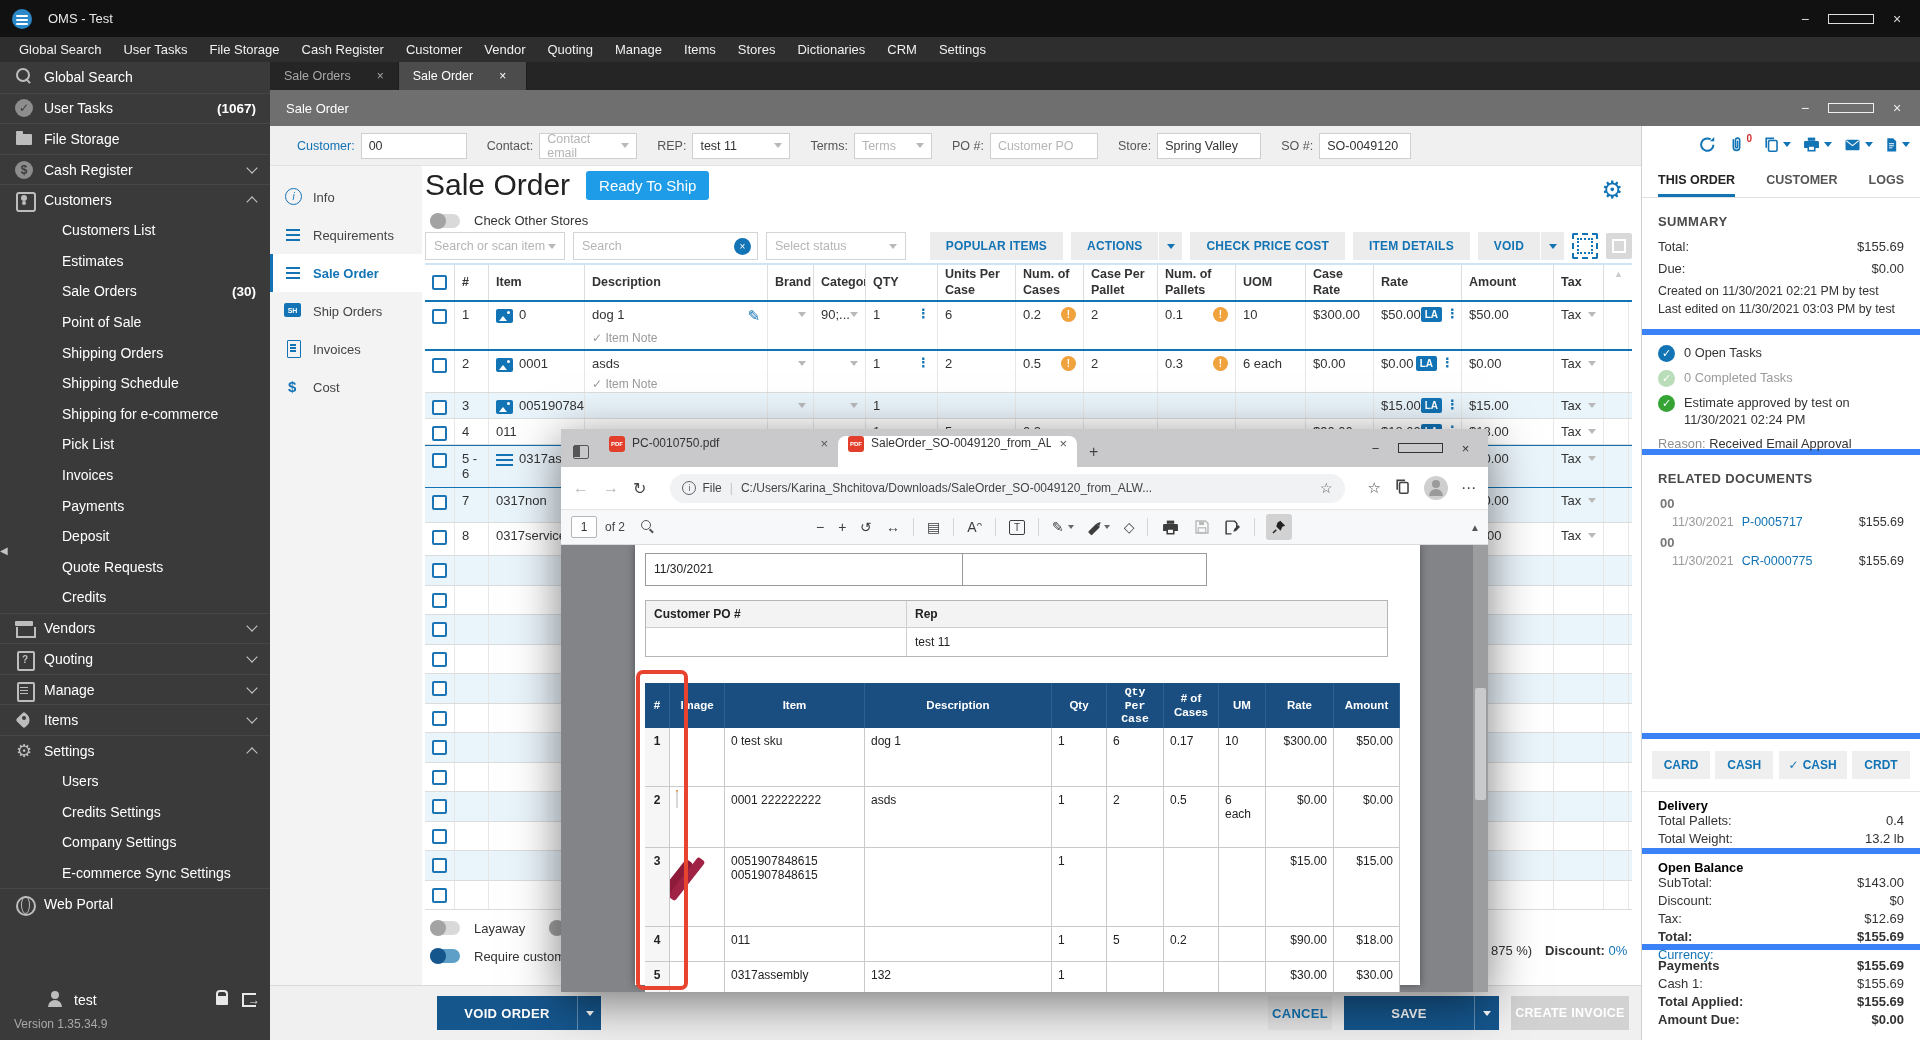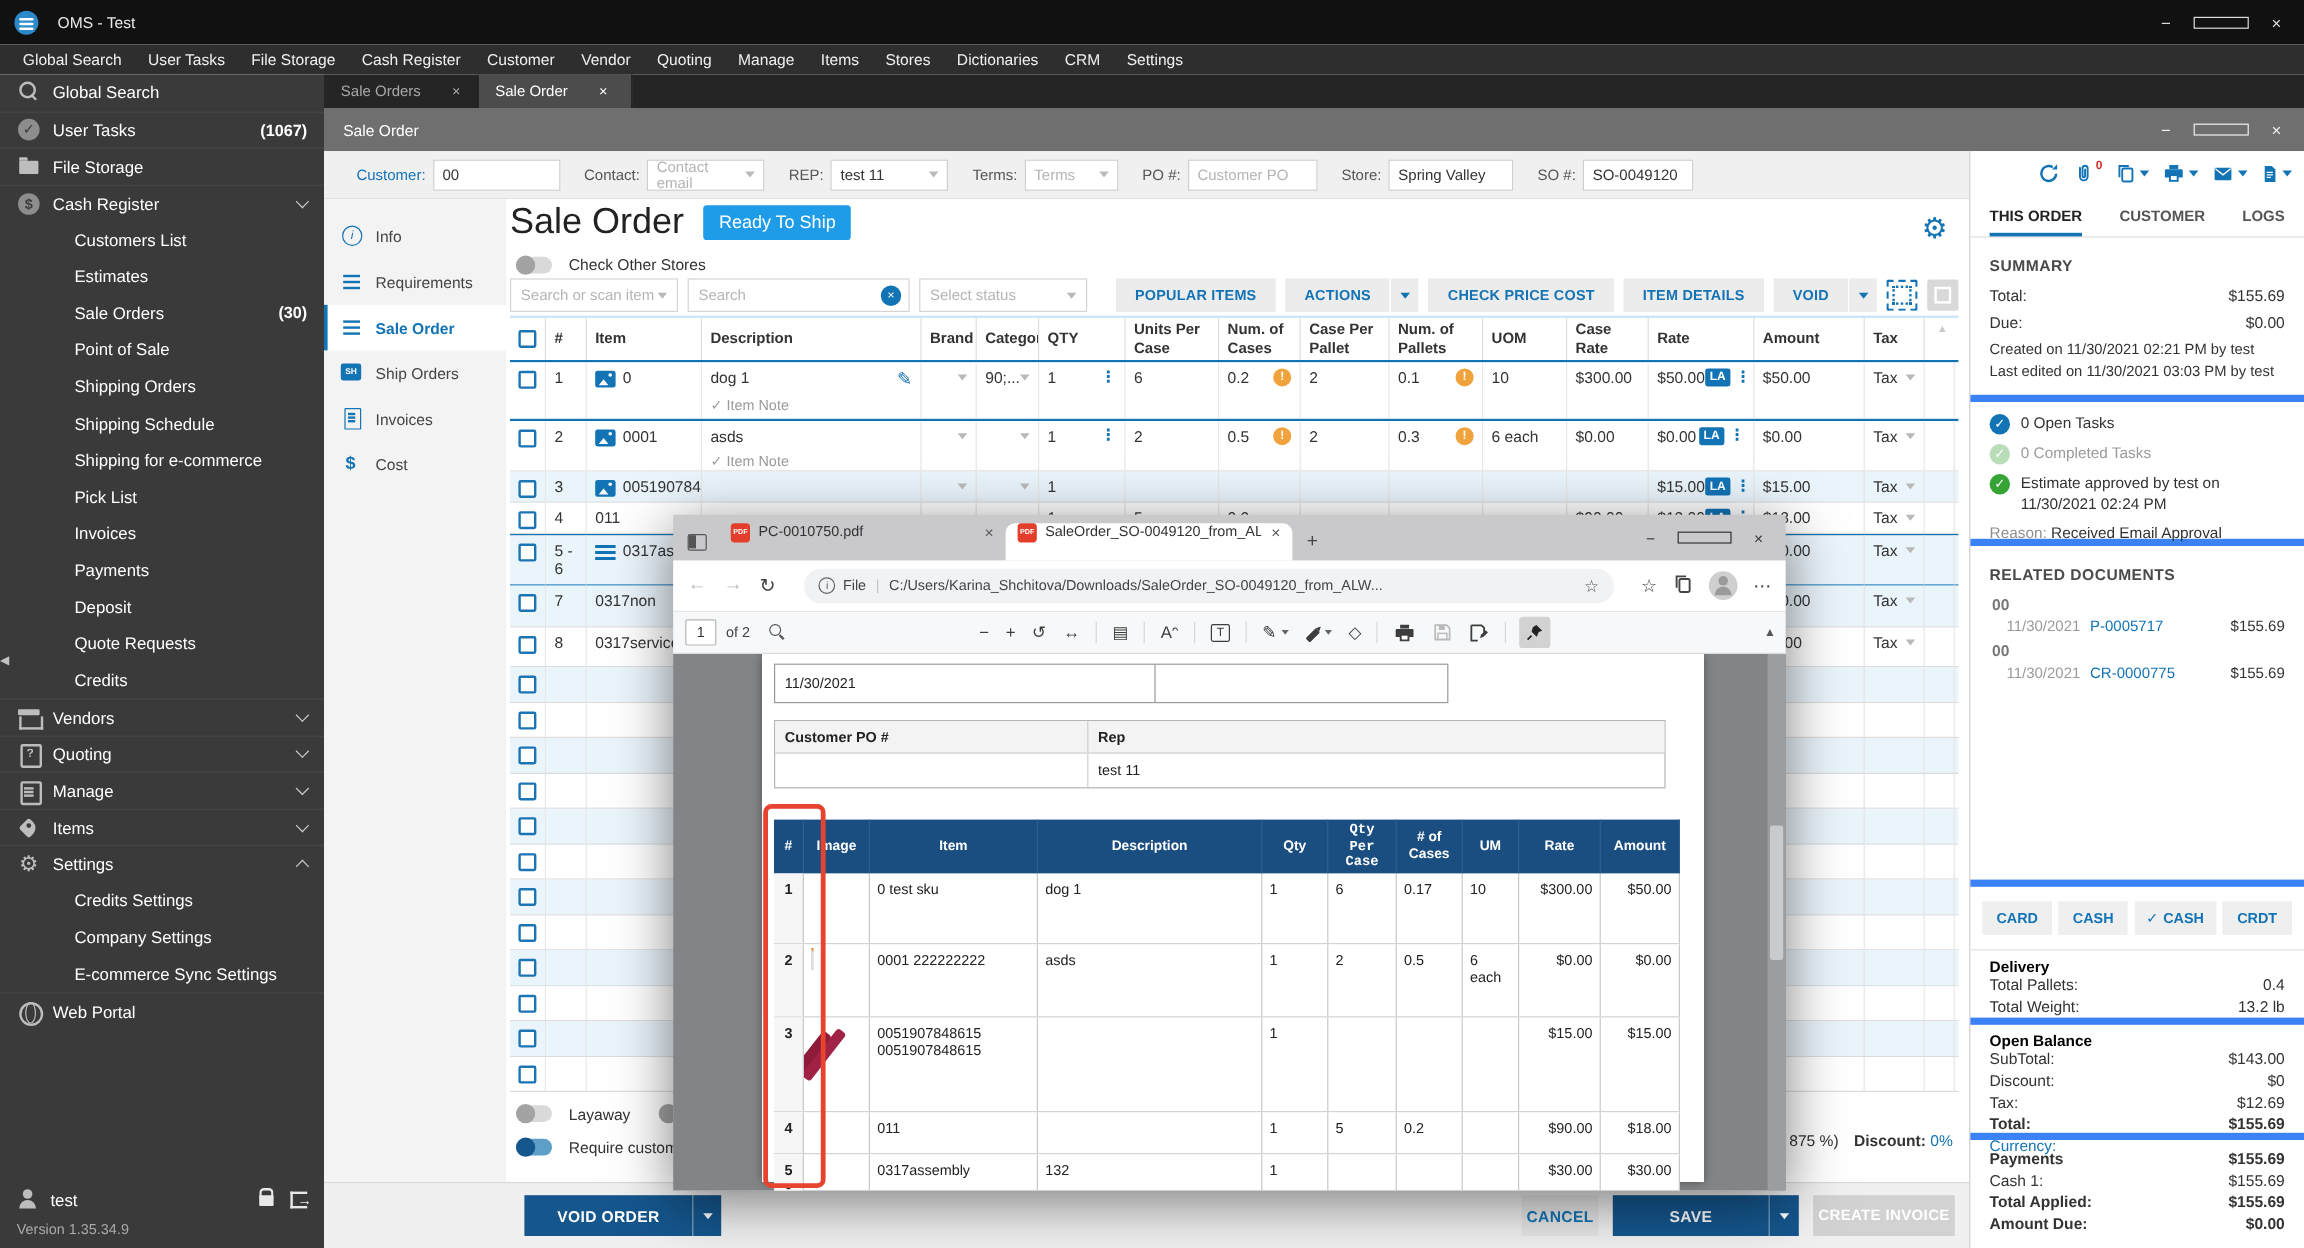--- a/index.html
+++ b/index.html
@@ -44,21 +44,21 @@
   .i-store::after { content:""; width:18px; height:5px; background:#bdbdbd; position:absolute; left:1px; top:3px; border-radius:1px; }
   .i-clipboard-question::before, .i-clipboard::before { content:""; width:14px; height:16px; border:2px solid #bdbdbd; border-radius:2px; position:absolute; left:3px; top:2px; }
   .i-clipboard-question::after { content:"?"; font-size:10px; font-weight:bold; color:#bdbdbd; position:absolute; left:8px; top:5px; }
   .i-clipboard::after { content:""; width:8px; height:1.6px; background:#bdbdbd; position:absolute; left:6px; top:7px; box-shadow:0 3px 0 #bdbdbd, 0 6px 0 #bdbdbd; }
   .i-tag::before { content:""; width:12px; height:12px; background:#bdbdbd; position:absolute; left:4px; top:4px; border-radius:2px 7px 2px 2px; transform:rotate(45deg); }
   .i-tag::after { content:""; width:4px; height:4px; border-radius:50%; background:#3a3a3a; position:absolute; left:8px; top:6px; }
   .i-gear::before { content:"⚙"; font-size:18px; color:#bdbdbd; }
   .i-globe::before { content:""; width:16px; height:16px; border:2px solid #bdbdbd; border-radius:50%; position:absolute; left:2px; top:2px; }
   .i-globe::after { content:""; width:7px; height:16px; border:1.6px solid #bdbdbd; border-radius:50%; position:absolute; left:6.5px; top:2px; }
   .side-foot { position:absolute; left:0; top:985px; width:270px; height:55px; background:#3a3a3a; color:#fff; }
-  .side-user { display:flex; align-items:center; padding:6px 14px 0 14px; font-size:14px; }
+  .side-user { display:flex; align-items:center; padding:6px 14px 0 14px; font-size:14px;margin-left:32px; }
   .i-user-sm { width:18px; height:18px; position:relative; margin-right:10px; }
   .i-user-sm::before { content:""; width:8px; height:8px; border-radius:50%; background:#bdbdbd; position:absolute; left:5px; top:0; }
   .i-user-sm::after { content:""; width:14px; height:7px; border-radius:7px 7px 0 0; background:#bdbdbd; position:absolute; left:2px; top:9px; }
   .i-lock { width:12px; height:9px; background:#e8e8e8; border-radius:1px; position:relative; margin-left:auto; margin-right:14px; }
   .i-lock::before { content:""; width:8px; height:7px; border:2px solid #e8e8e8; border-bottom:none; border-radius:4px 4px 0 0; position:absolute; left:0px; top:-6px; }
   .i-exit { width:14px; height:14px; border:2px solid #e8e8e8; border-right:none; position:relative; }
   .i-exit::after { content:"→"; color:#e8e8e8; font-size:12px; position:absolute; left:4px; top:-2px; }
   .version { font-size:12px; color:#a9a9a9; padding:8px 0 0 14px; }
   .collapse-arrow { left:0px; top:543px; width:10px; height:16px; color:#c3c3c3; font-size:10px; line-height:16px; }
 
@@ -317,20 +317,25 @@
     </div>
     <div class="side-item top">
       <span class="sicon i-folder"></span>
       <span class="lbl">File Storage</span>
     </div>
     <div class="side-item top">
       <span class="sicon i-dollar-circle"></span>
       <span class="lbl">Cash Register</span>
       <span class="chev down"></span>
     </div>
+    <div class="side-item top">
+      <span class="sicon i-person"></span>
+      <span class="lbl">Customers</span>
+      <span class="chev up"></span>
+    </div>
     <div class="side-item indent">
       <span class="lbl">Customers List</span>
     </div>
     <div class="side-item indent">
       <span class="lbl">Estimates</span>
     </div>
     <div class="side-item indent">
       <span class="lbl">Sale Orders</span>
       <span class="badge">(30)</span>
     </div>
@@ -381,20 +386,23 @@
     </div>
     <div class="side-item top">
       <span class="sicon i-tag"></span>
       <span class="lbl">Items</span>
       <span class="chev down"></span>
     </div>
     <div class="side-item top">
       <span class="sicon i-gear"></span>
       <span class="lbl">Settings</span>
       <span class="chev up"></span>
+    </div>
+    <div class="side-item indent">
+      <span class="lbl">Users</span>
     </div>
     <div class="side-item indent">
       <span class="lbl">Credits Settings</span>
     </div>
     <div class="side-item indent">
       <span class="lbl">Company Settings</span>
     </div>
     <div class="side-item indent">
       <span class="lbl">E-commerce Sync Settings</span>
     </div>

